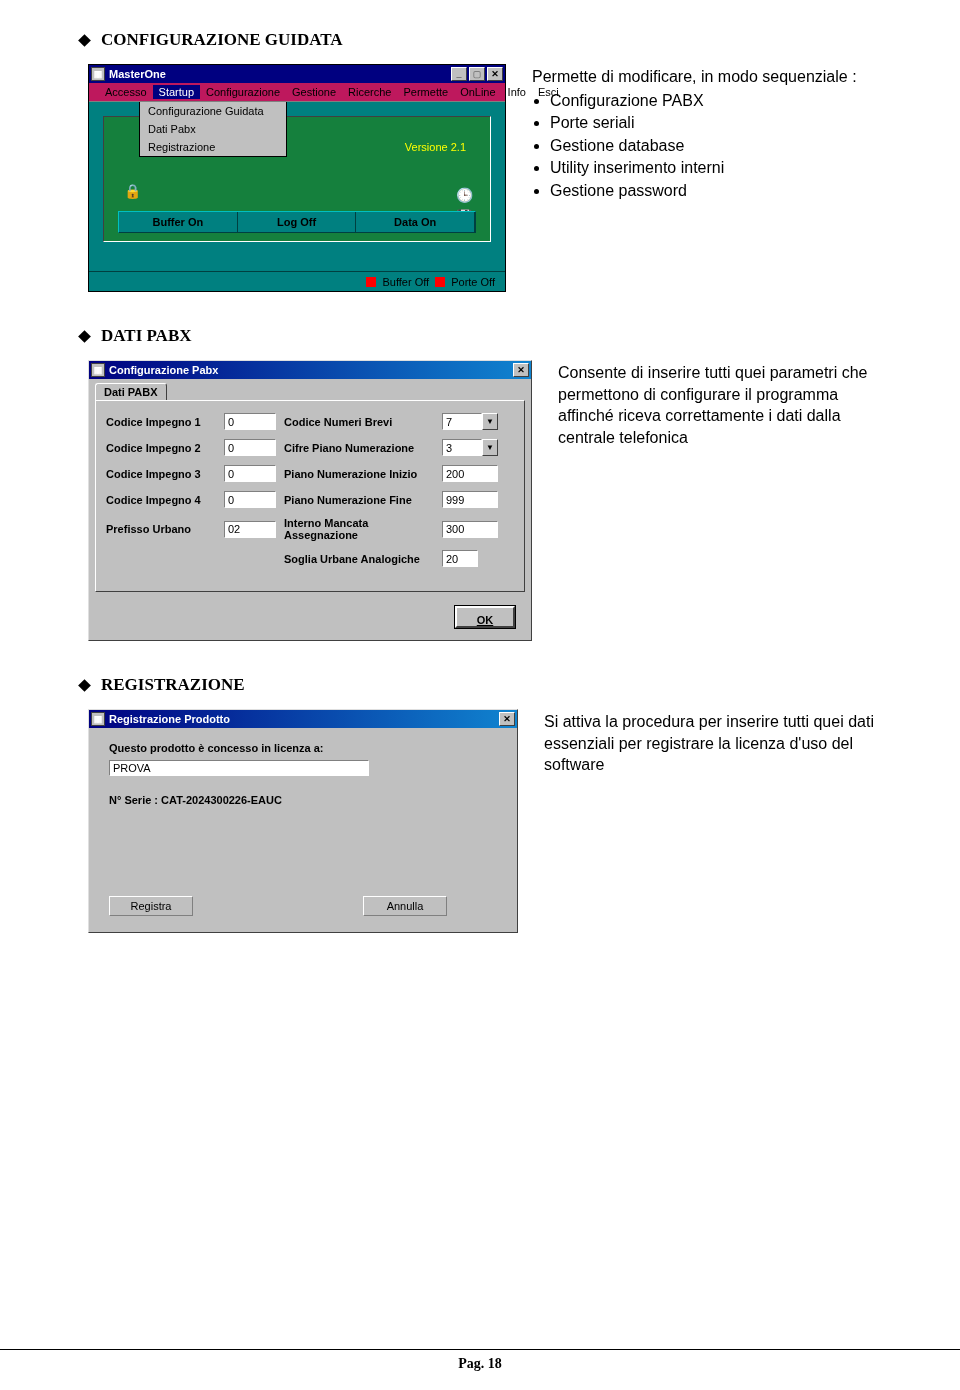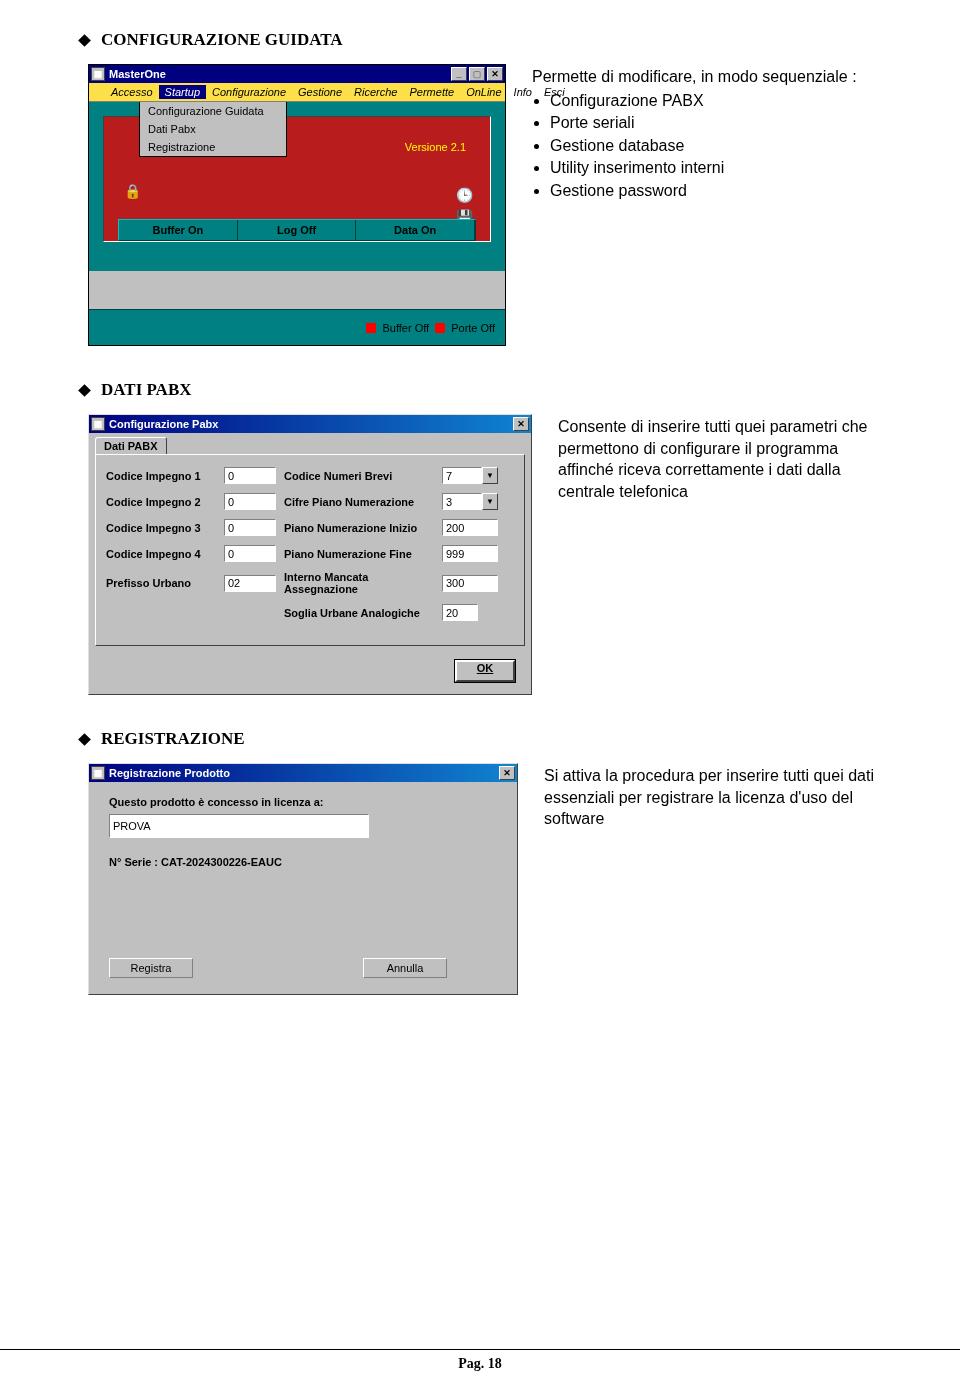--- a/index.html
+++ b/index.html
@@ -18,51 +18,51 @@
   .win { border: 1px solid #000; background: #c0c0c0; font-family: "MS Sans Serif", Arial, sans-serif; font-size: 11px; color: #000; }
   .titlebar { display: flex; align-items: center; height: 18px; background: linear-gradient(90deg,#000080,#1084d0); color: #fff; font-weight: bold; font-size: 11px; padding: 0 2px; }
   .titlebar.dark { background: #000080; }
   .tb-icon { width: 14px; height: 14px; background: #c0c0c0; border: 1px solid #404040; margin-right: 4px; display: inline-flex; align-items: center; justify-content: center; font-size: 9px; }
   .tb-title { flex: 1; white-space: nowrap; overflow: hidden; }
   .tb-btns { display: flex; gap: 0; }
   .tb-btn { width: 16px; height: 14px; background: #c0c0c0; border-top: 1px solid #fff; border-left: 1px solid #fff; border-right: 1px solid #404040; border-bottom: 1px solid #404040; margin-left: 2px; display: flex; align-items: center; justify-content: center; font-family: Arial; font-size: 9px; font-weight: bold; color: #000; }
 
   
   .masterone { width: 418px; }
-  .menubar { display: flex; background: #fde047; font-size: 11px; padding: 2px 16px; gap: 0; font-style: italic; }
+  .menubar { display: flex; background: #be185d; font-size: 11px; padding: 2px 10px; gap: 0; }
   .menubar .mitem { padding: 1px 6px; }
   .menubar .mitem.active { background: #000080; color: #fff; }
   .mobody { position: relative; background: #008080; border-top: 1px solid #808080; height: 170px; }
   .dropdown { position: absolute; left: 50px; top: 0; background: #c0c0c0; border: 1px solid #000; border-top: 0; width: 148px; font-size: 11px; }
   .dropdown .ditem { padding: 3px 8px; border-bottom: 0; }
-  .blackpane { position: absolute; left: 14px; top: 14px; right: 14px; height: 126px; background: #b91c1c; border-top: 1px solid #404040; border-left: 1px solid #404040; border-right: 1px solid #fff; border-bottom: 1px solid #fff; }
+  .blackpane { position: absolute; left: 14px; top: 14px; right: 14px; height: 126px; background: #15803d; border-top: 1px solid #404040; border-left: 1px solid #404040; border-right: 1px solid #fff; border-bottom: 1px solid #fff; }
   .versione { position: absolute; right: 24px; top: 24px; color: #ff0; font: 11px Arial; }
   .sideicons { position: absolute; right: 16px; top: 70px; display: flex; flex-direction: column; gap: 6px; }
   .sideicons span { font-size: 14px; }
   .leftlock { position: absolute; left: 20px; top: 66px; font-size: 14px; }
-  .mo-btns { position: absolute; left: 14px; right: 14px; bottom: 0; height: 22px; display: flex; background: #008080; border-top: 1px solid #00c0c0; border-left: 1px solid #00c0c0; border-right: 1px solid #004040; border-bottom: 1px solid #004040; }
+  .mo-btns { position: absolute; left: 14px; right: 14px; bottom: 8px; height: 22px; display: flex; background: #008080; border-top: 1px solid #00c0c0; border-left: 1px solid #00c0c0; border-right: 1px solid #004040; border-bottom: 1px solid #004040; }
   .mo-btn { flex: 1; border-right: 1px solid #004040; display: flex; align-items: center; justify-content: center; color: #000; font-weight: bold; font-size: 11px; user-select: none; }
-  .statusbar { display: flex; height: 36px; background: #008080; border-top: 1px solid #004040; margin-top: 38px; }
+  .statusbar { display: flex; height: 20px; background: #008080; border-top: 1px solid #004040; }
   .statusbar .sseg { flex: 1; }
   .statusbar .sright { display: flex; align-items: center; gap: 6px; padding-right: 10px; font-size: 11px; color: #000; }
   .redsq { width: 10px; height: 10px; background: #ff0000; display: inline-block; }
 
   
   .dialog { background: #c0c0c0; border-top: 1px solid #dfdfdf; border-left: 1px solid #dfdfdf; border-right: 1px solid #404040; border-bottom: 1px solid #404040; }
   .pabx-dialog { width: 444px; }
   .tabrow { display: flex; padding: 4px 6px 0 6px; }
   .tab { background: #c0c0c0; border-top: 1px solid #fff; border-left: 1px solid #fff; border-right: 1px solid #404040; border-top-left-radius: 3px; border-top-right-radius: 3px; padding: 2px 8px; font-size: 11px; font-weight: bold; }
   .tabpanel { margin: 0 6px 6px 6px; padding: 12px 10px 24px 10px; border-top: 1px solid #fff; border-left: 1px solid #fff; border-right: 1px solid #404040; border-bottom: 1px solid #404040; background: #c0c0c0; }
   .formgrid { display: grid; grid-template-columns: 110px 52px 150px 56px; row-gap: 9px; column-gap: 8px; align-items: center; font-size: 11px; font-weight: bold; }
   .txt { background: #fff; border-top: 1px solid #808080; border-left: 1px solid #808080; border-right: 1px solid #fff; border-bottom: 1px solid #fff; padding: 1px 3px; font: 11px "MS Sans Serif", Arial; height: 17px; width: 100%; }
   .combo { display: flex; }
   .combo .txt { flex: 1; }
   .combo .dd { width: 16px; height: 17px; background: #c0c0c0; border-top: 1px solid #fff; border-left: 1px solid #fff; border-right: 1px solid #404040; border-bottom: 1px solid #404040; display: flex; align-items: center; justify-content: center; font-size: 8px; }
   .ok-row { display: flex; justify-content: flex-end; padding: 8px 16px 12px 0; }
-  .btn3d { background: #c0c0c0; border-top: 2px solid #fff; border-left: 2px solid #fff; border-right: 2px solid #404040; border-bottom: 2px solid #404040; font: bold 11px "MS Sans Serif", Arial; display: inline-flex; align-items: flex-start; justify-content: center; cursor: default; }
+  .btn3d { background: #c0c0c0; border-top: 2px solid #fff; border-left: 2px solid #fff; border-right: 2px solid #404040; border-bottom: 2px solid #404040; font: bold 11px "MS Sans Serif", Arial; display: inline-flex; align-items: flex-end; justify-content: center; cursor: default; }
   .btn-ok { width: 60px; height: 22px; outline: 1px solid #000; }
   .btn-flat { background: #c0c0c0; border-top: 1px solid #fff; border-left: 1px solid #fff; border-right: 1px solid #808080; border-bottom: 1px solid #808080; padding: 3px 0; width: 84px; text-align: center; font: 11px "MS Sans Serif", Arial; }
 
   
   .reg-dialog { width: 430px; }
   .reg-body { padding: 14px 20px 16px 20px; font-size: 11px; font-weight: bold; }
   .reg-body .fld { margin-top: 6px; margin-bottom: 18px; }
   .reg-btns { display: flex; gap: 170px; padding: 90px 0 0 0; }
 
   .footer { position: absolute; left: 0; right: 0; bottom: 18px; border-top: 1px solid #000; padding-top: 6px; text-align: center; font: bold 14px "Times New Roman", serif; }
@@ -218,21 +218,21 @@
     <div class="win reg-dialog dialog">
       <div class="titlebar">
         <span class="tb-icon">▦</span>
         <span class="tb-title">Registrazione Prodotto</span>
         <div class="tb-btns">
             <span class="tb-btn">✕</span>
           </div>
       </div>
       <div class="reg-body">
         <div>Questo prodotto è concesso in licenza a:</div>
-        <div class="fld"><input class="txt" style="width: 260px; height: 24px;" value="PROVA"></div>
+        <div class="fld"><input class="txt" style="width: 260px; height: 16px;" value="PROVA"></div>
         <div>N° Serie : CAT-2024300226-EAUC</div>
         <div class="reg-btns">
           <span class="btn-flat">Registra</span>
           <span class="btn-flat">Annulla</span>
         </div>
       </div>
     </div>
     <div class="desc">Si attiva la procedura per inserire tutti quei dati essenziali per registrare la licenza d'uso del software</div>
   </div>
 

